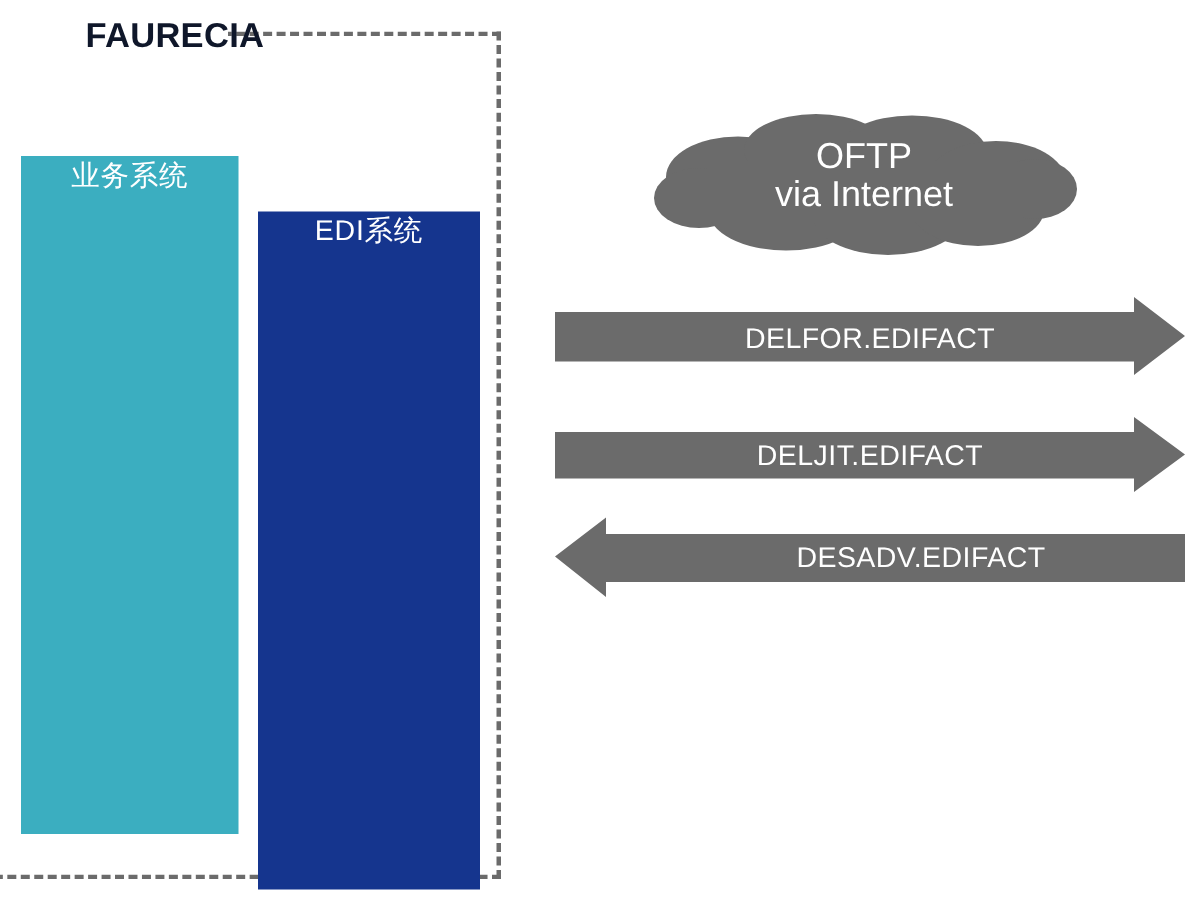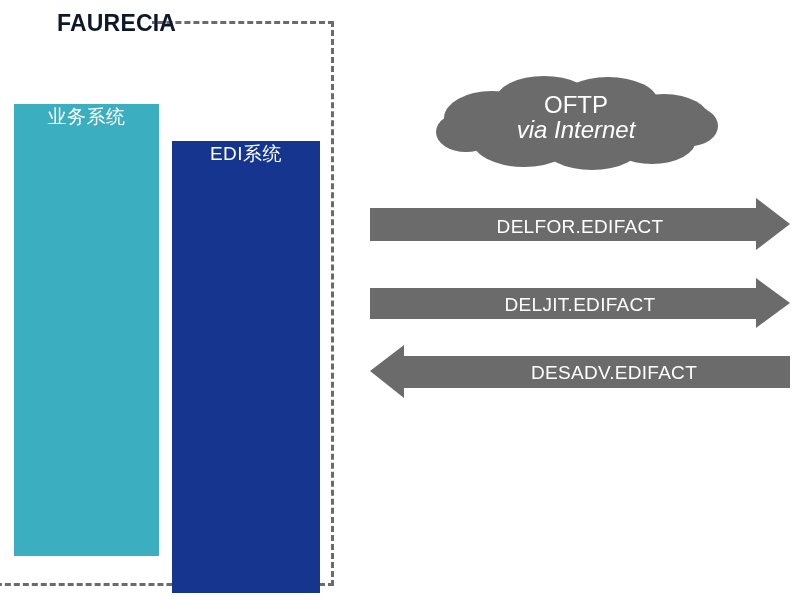--- a/index.html
+++ b/index.html
@@ -99,21 +99,21 @@
     left: 0;
     top: 22px;
     width: 288px;
     text-align: center;
     color: #ffffff;
     font-size: 24px;
     line-height: 25px;
     pointer-events: none;
   }
   .cloud-label .l1 { display: block; }
-  .cloud-label .l2 { display: block; font-style: italic; }
+  .cloud-label .l2 { display: block; }
 
   
   .arrow {
     position: absolute;
   }
   .arrow svg { display: block; }
   .arrow-label {
     position: absolute;
     left: 0;
     top: 0;

